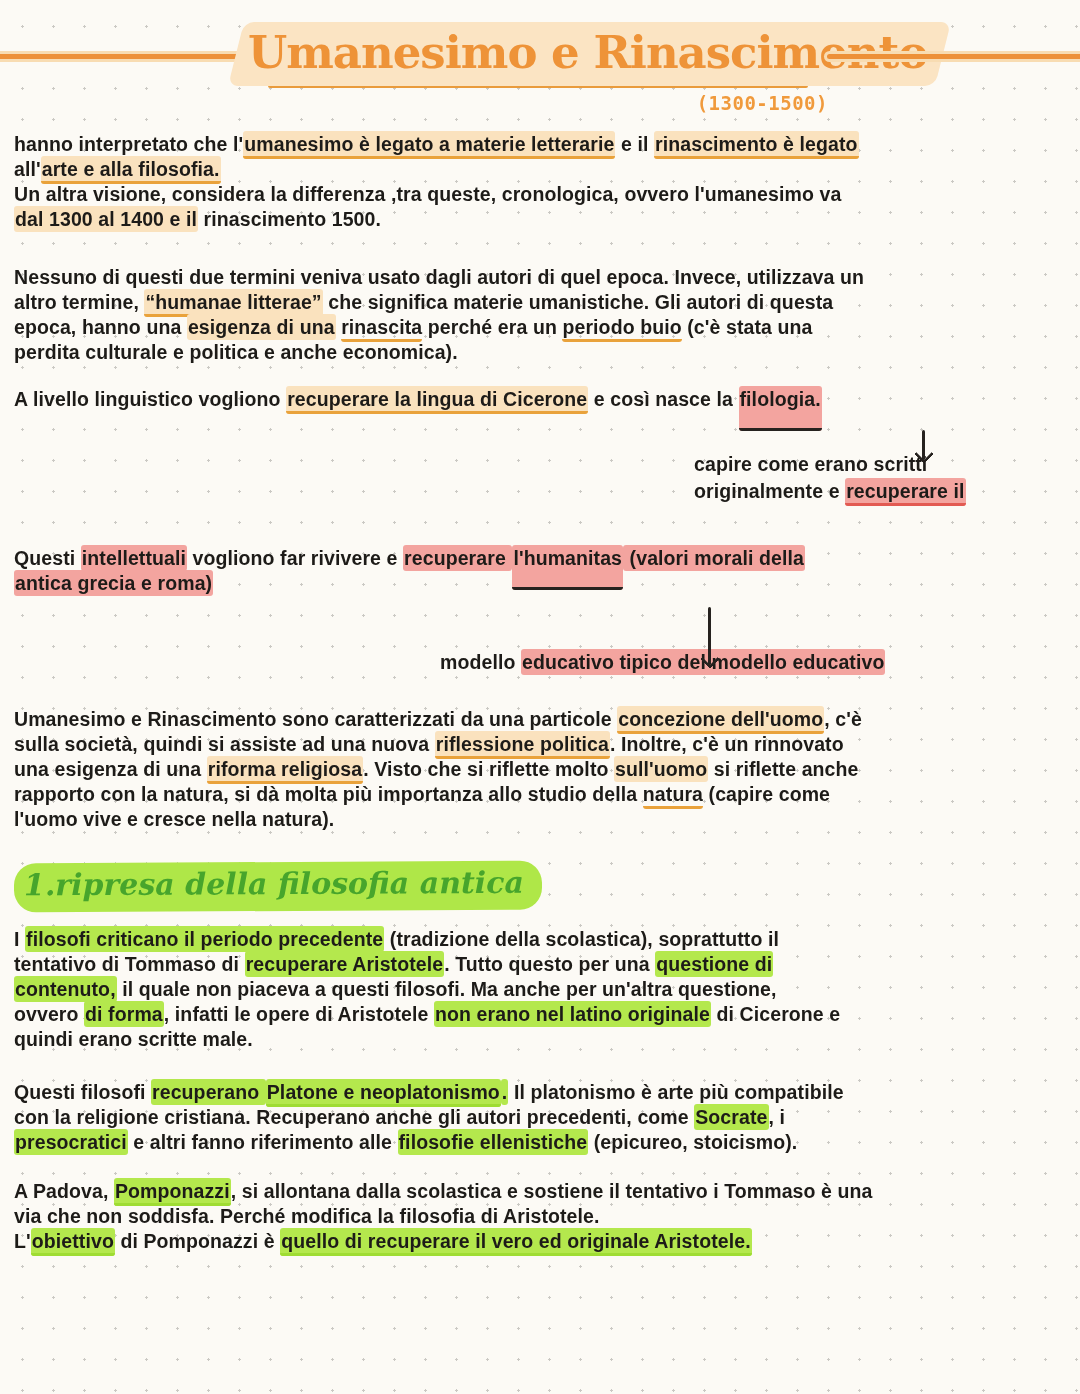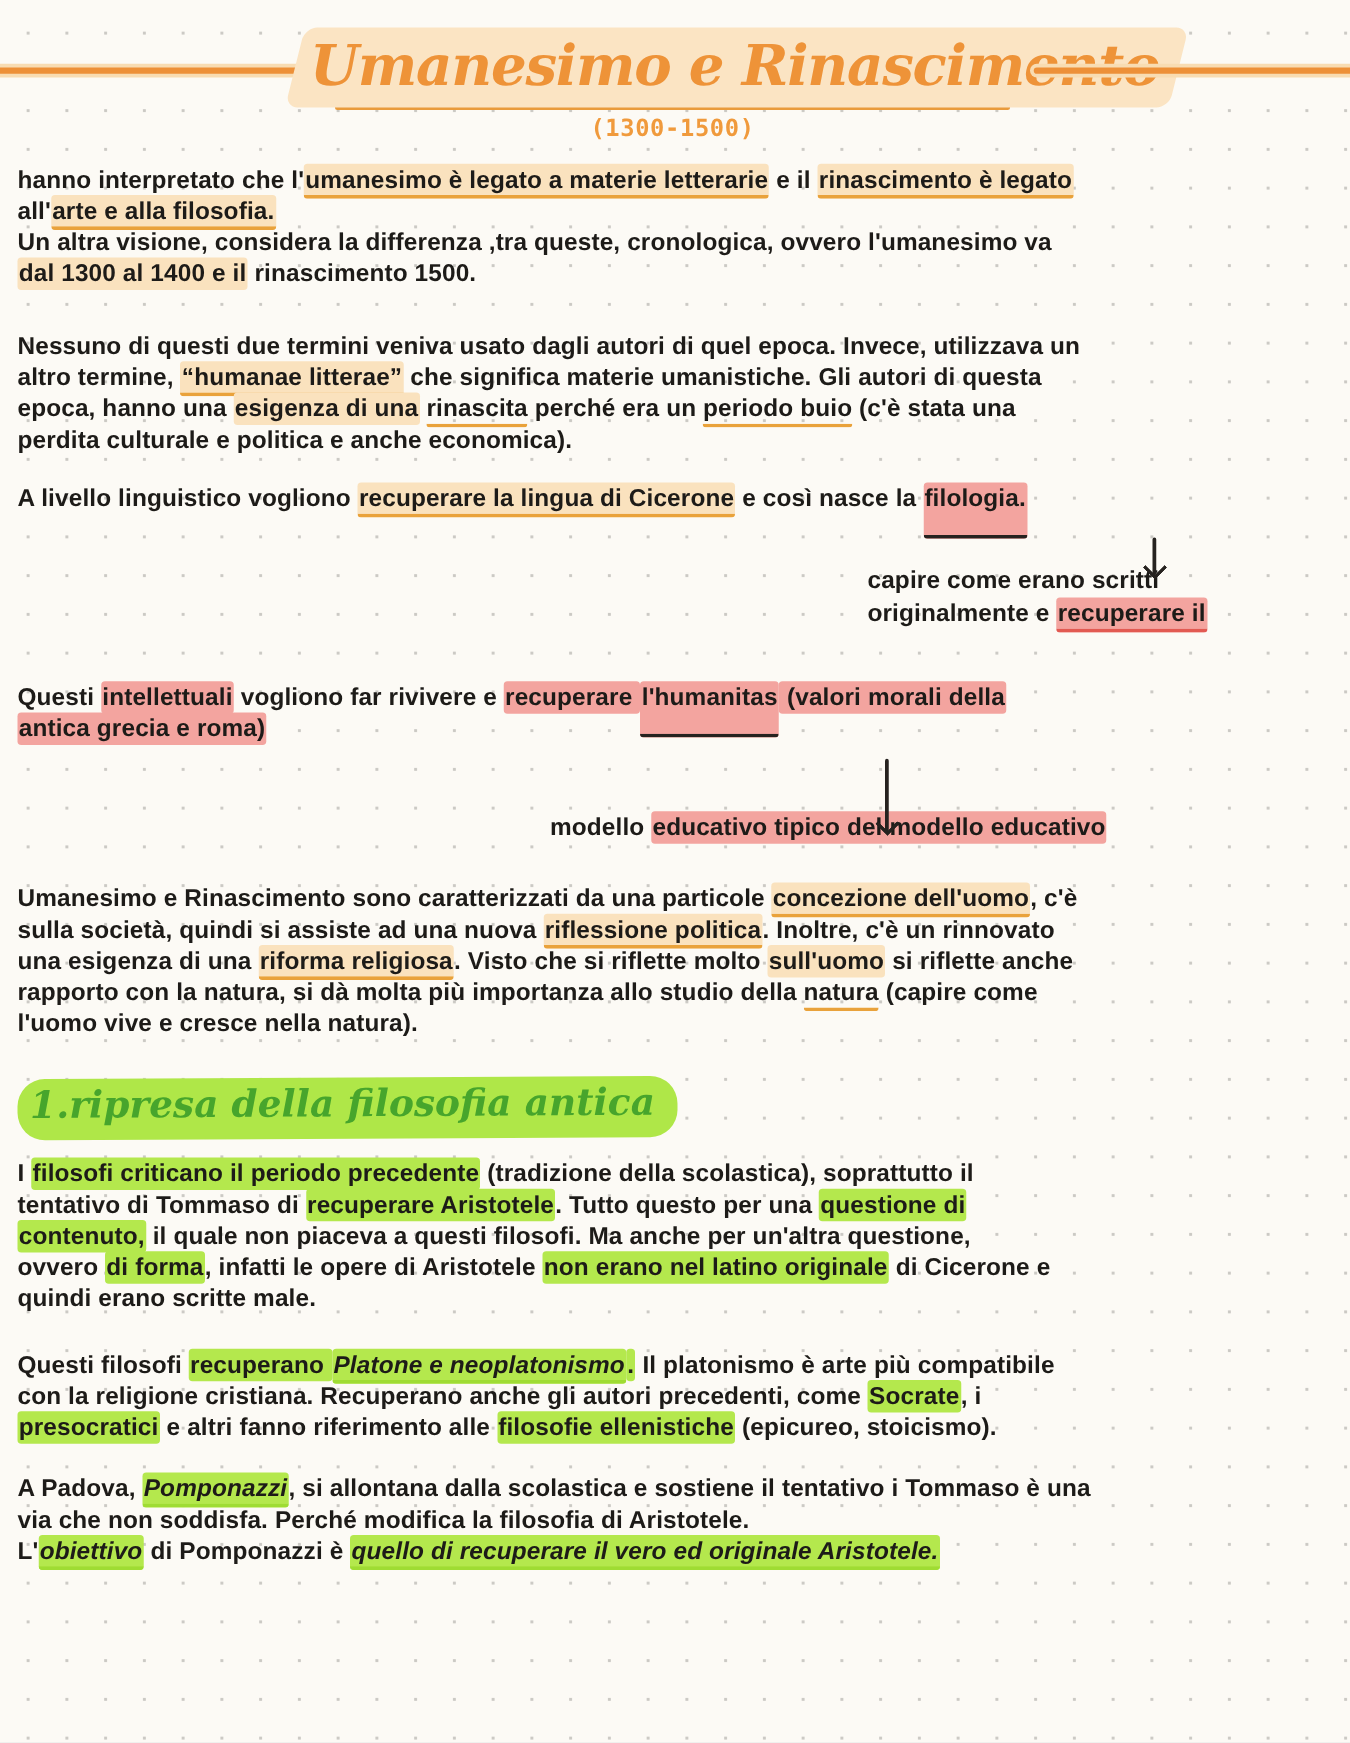--- a/index.html
+++ b/index.html
@@ -18,45 +18,45 @@
   }
   
   .header{position:absolute;top:0;left:0;right:0;height:132px;}
   .hline{position:absolute;top:54px;height:5px;background:#ED9038;border-radius:4px;
          box-shadow:0 0 0 3px #F8DCB2;}
   .hline-left{left:-8px;width:252px;}
   .hline-right{left:827px;right:-8px;}
   .title-block{position:absolute;left:248px;width:580px;top:24px;text-align:center;}
   .title{
     position:relative;z-index:0;display:inline-block;margin:0;
-    font-family:"DejaVu Serif",serif;font-style:italic;font-weight:700;
+    font-family:"DejaVu Serif",serif;font-weight:700;
     font-size:45px;line-height:58px;color:#EE9338;letter-spacing:-1px;
     white-space:nowrap;
   }
   .title::before{
     content:"";position:absolute;z-index:-1;inset:-2px -16px -4px -12px;
     background:#FBE4C3;border-radius:10px;transform:skewX(-14deg);
   }
   .title-underline{height:4px;background:#E99B3C;border-radius:2px;width:540px;margin:2px auto 0;}
   .subtitle{
     margin-top:4px;font-family:"DejaVu Sans Mono",monospace;font-weight:700;
-    font-size:19px;color:#F09A3C;letter-spacing:.5px;
+    font-size:19px;color:#F09A3C;letter-spacing:.5px;text-align:right;
   }
   
   .body{position:absolute;left:14px;top:132px;right:10px;}
   .para{font-size:19.5px;line-height:25px;letter-spacing:.1px;white-space:nowrap;}
   .line{height:25px;}
   .seg{border-radius:3px;}
   
   .ho{background:#FAE2BE;padding:2px 1px;}
   .hp{background:#F3A49F;padding:2px 1px;}
   .hg{background:#B4E84D;padding:2px 1px;}
   .uo{border-bottom:3px solid #E9A23B;padding-bottom:1px;}
   .ur{border-bottom:3px solid #E25A52;padding-bottom:1px;}
-  .ug{border-bottom:3px solid #9FDC33;padding-bottom:1px;font-style:italic;}
+  .ug{border-bottom:3px solid #9FDC33;padding-bottom:1px;}
   .ud{border-bottom:3px solid #26221f;padding-bottom:18px;}
   
   .para[data-name="intro-paragraph"]{margin-top:0;}
   .para[data-name="termini-paragraph"]{margin-top:33px;}
   .para[data-name="filologia-line"]{margin-top:22px;}
   .para[data-name="capire-annotation"]{margin:40px 24px 0 auto;width:352px;}
   .para[data-name="capire-annotation"] .line{height:27px;}
   .para[data-name="humanitas-paragraph"]{margin-top:40px;}
   .para[data-name="modello-annotation"]{margin-top:54px;padding-left:426px;}
   .para[data-name="concezione-paragraph"]{margin-top:32px;}

